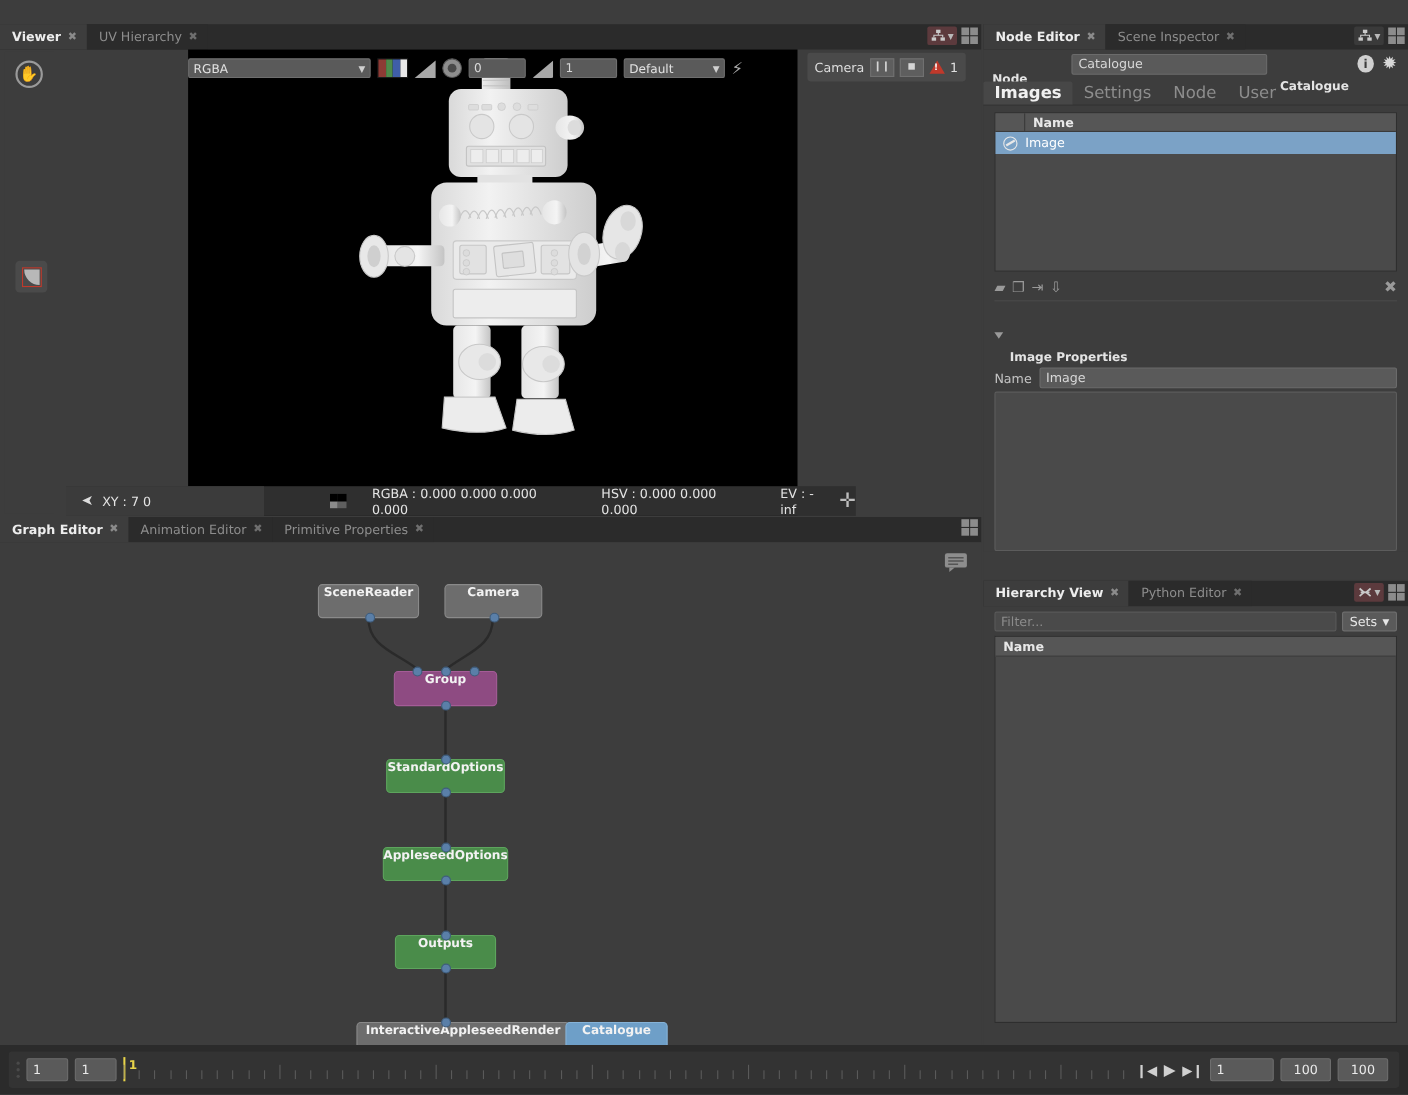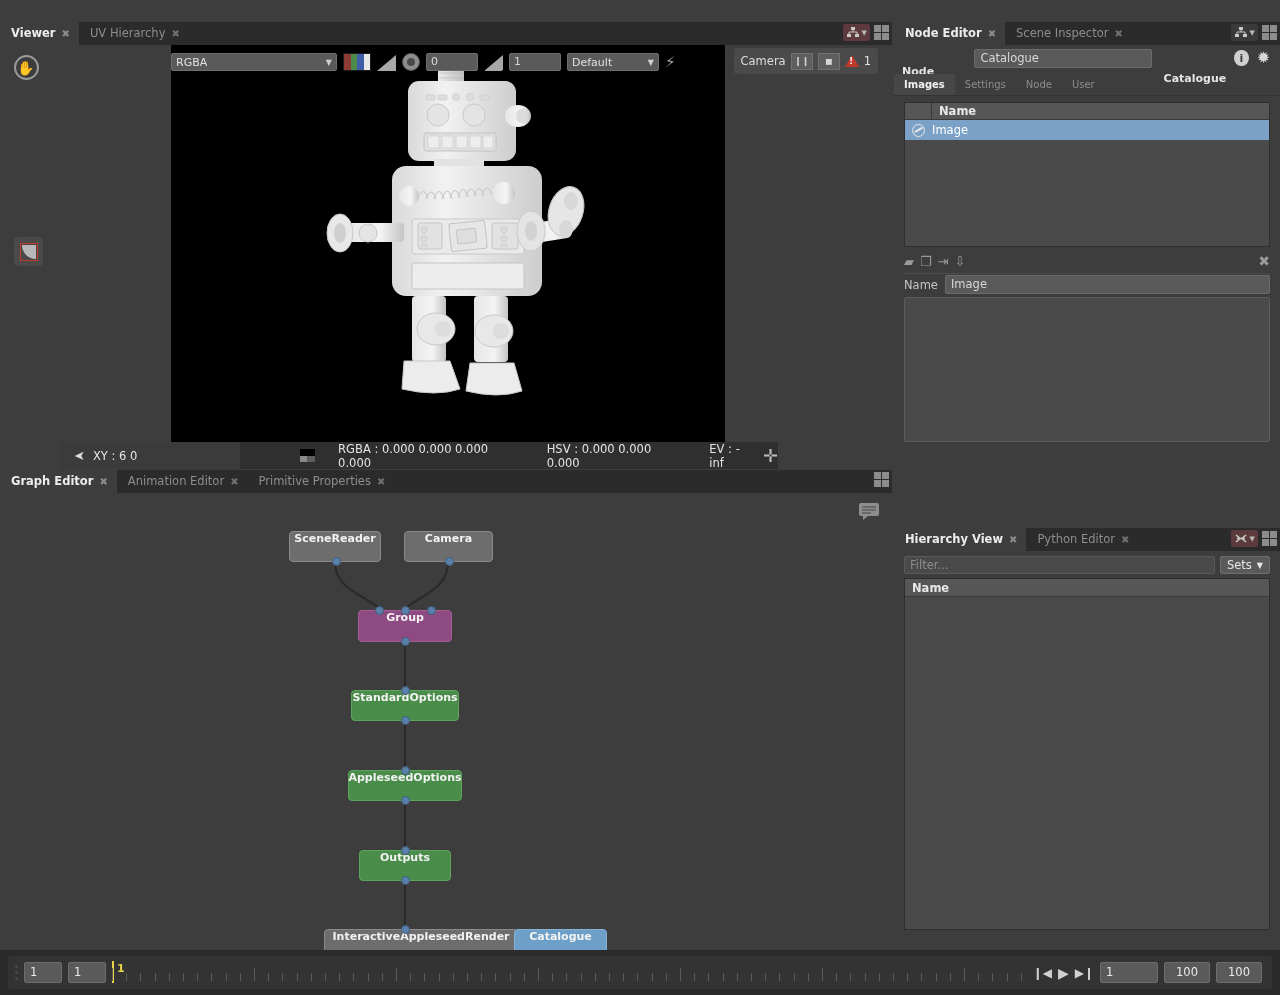--- a/index.html
+++ b/index.html
@@ -146,21 +146,21 @@
   .lbl-bold { font-weight:bold; color:#e4e4e4; font-size:11px;margin-top:40px; }
   .textfield {
     background:#5a5a5a; border:1px solid #6b6b6b; border-radius:2px; height:19px;
     color:#d8d8d8; font-size:11.5px; line-height:17px; padding-left:5px;
   }
   .info-circle { width:16px;height:16px;border-radius:50%;background:#d0d0d0;color:#3d3d3d;
                  font-size:11px;font-weight:bold;display:flex;align-items:center;justify-content:center;}
   .gear { width:17px; height:17px; color:#d8d8d8; font-size:16px; line-height:16px; }
 
   .subtabs { display:flex; height:22px; align-items:flex-end; border-bottom:1px solid #333; margin-top:3px; }
-  .stab { padding:0 10px; height:21px; line-height:21px; font-size:10px; color:#8d8d8d;text-align:right; }
+  .stab { padding:0 10px; height:21px; line-height:21px; font-size:15px; color:#8d8d8d;text-align:right; }
   .stab.active { color:#f0f0f0; font-weight:bold; background:#474747; border-radius:2px 2px 0 0; }
 
   .list-box { margin:6px 10px 0; border:1px solid #2e2e2e; background:#4a4a4a; }
   .list-head { height:17px; background:#565656; border-bottom:1px solid #3a3a3a; display:flex; }
   .list-head .c1 { width:27px; border-right:1px solid #3a3a3a;}
   .list-head .cn { padding-left:7px; font-weight:bold; color:#e8e8e8; font-size:11.5px; line-height:17px;}
   .list-row { height:20px; display:flex; align-items:center; background:#7ba2c6; color:#fff; font-size:11.5px; }
   .list-row .ic { width:27px; display:flex; justify-content:center; align-items:center;}
   .img-icon { width:13px;height:13px;border-radius:50%;border:1.5px solid #e8e8e8; position:relative;}
   .img-icon::after{content:'';position:absolute;left:1px;top:4.5px;width:9px;height:1.5px;background:#e8e8e8;transform:rotate(-30deg);}
@@ -385,21 +385,21 @@
         <span class="lbl">Camera</span>
         <div class="rbtn">❙❙</div>
         <div class="rbtn">◼</div>
         <div class="warn-tri"></div>
         <span style="color:#e0e0e0;font-size:11.5px">1</span>
       </div>
 
       <div class="view-status">
         <div class="vs-left">
           <span class="cursor-arrow">➤</span>
-          <span class="vs-text">XY : 6 0</span>
+          <span class="vs-text">XY : 7 0</span>
         </div>
         <div style="width:15px;height:13px;margin-left:60px;position:relative">
           <i style="position:absolute;left:0;top:0;width:7.5px;height:6.5px;background:#000"></i>
           <i style="position:absolute;left:7.5px;top:0;width:7.5px;height:6.5px;background:#000"></i>
           <i style="position:absolute;left:0;top:6.5px;width:7.5px;height:6.5px;background:#8a8a8a"></i>
           <i style="position:absolute;left:7.5px;top:6.5px;width:7.5px;height:6.5px;background:#5f5f5f"></i>
         </div>
         <span class="vs-text" style="margin-left:24px">RGBA : 0.000 0.000 0.000 0.000</span>
         <span class="vs-text" style="margin-left:28px">HSV : 0.000 0.000 0.000</span>
         <span class="vs-text" style="margin-left:26px">EV : -inf</span>
@@ -559,20 +559,24 @@
       <div class="list-tools">
         <span class="ticon">▰</span>
         <span class="ticon">❐</span>
         <span class="ticon">⇥</span>
         <span class="ticon">⇩</span>
         <span class="xbtn">✖</span>
       </div>
 
       <div style="margin:4px 10px 0;border-top:1px solid #4a4a4a"></div>
 
+      <div class="section-hdr">
+        <span class="tri"></span>
+        <span class="lbl-bold">Image Properties</span>
+      </div>
 
       <div class="prop-row">
         <span class="prop-lbl">Name</span>
         <div class="textfield" style="flex:1">Image</div>
       </div>
       <div class="desc-box"></div>
     </div>
   </div>
 
   <div class="right-bot">

